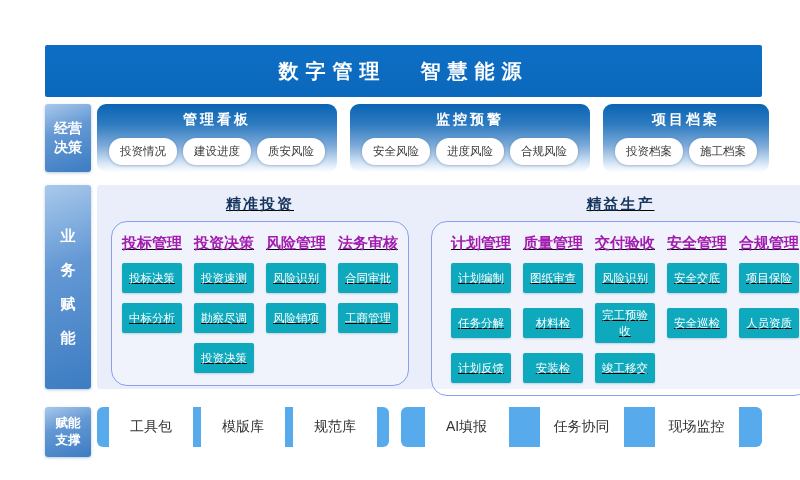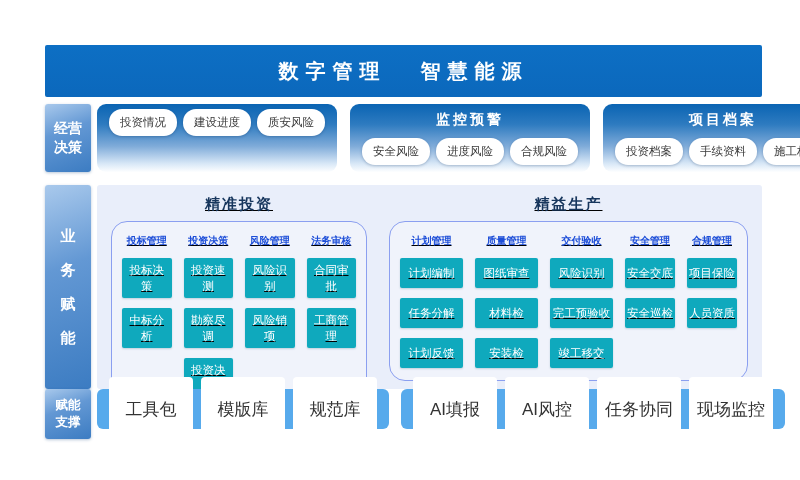--- a/index.html
+++ b/index.html
@@ -44,75 +44,75 @@
   .section { display:flex; flex-direction:column; }
   .section-invest { flex:0 0 256px; }
   .section-prod { flex:1; }
   .section-title { text-align:center; color:#17365d; font-size:15px; font-weight:bold;
     letter-spacing:2px; margin:2px 0 7px; }
   .box { flex:1; border:1px solid #8b9ff0; border-radius:16px;
     background:rgba(255,255,255,.32); padding:12px 10px; }
   .grid { display:grid; gap:10px 12px; align-items:center; height:100%;
     align-content:start; }
   .grid-4 { grid-template-columns:repeat(4,1fr); }
-  .grid-5 { grid-template-columns:repeat(3,1fr); }
-  .col-header { color:#1d4ed8; font-size:10px; font-weight:bold; text-align:center;
+  .grid-5 { grid-template-columns:repeat(3,1fr);margin-left:9px; }
+  .col-header { color:#a21caf; font-size:15px; font-weight:bold; text-align:center;
     white-space:nowrap; }
   .tile { background:#0fa9bd; color:#fff; font-size:11.5px; line-height:1.4;
     border-radius:2px; min-height:30px; padding:4px 2px; display:flex;
     align-items:center; justify-content:center; text-align:center; cursor:default;
     box-shadow:0 1px 2px rgba(0,80,100,.2); }
 
   
-  .row3 { align-items:flex-start; }
+  .row3 { margin-top:18px; align-items:flex-start; }
   .side-r3 { font-size:12.5px; height:50px; justify-content:center; }
   .bars { flex:1; display:flex; gap:12px; }
   .bar { background:#57aaec; border-radius:6px; height:40px; display:flex;
     align-items:center; justify-content:space-around; padding:0 12px; gap:8px; }
   .bar-left { flex:0 0 288px; }
   .bar-right { flex:1; }
   .bar-chip { background:#fff; border-radius:4px; padding:21px 0; width:84px;
-    text-align:center; font-size:17px; color:#333; white-space:nowrap; }
+    text-align:center; font-size:14px; color:#333; white-space:nowrap; }
 </style>
 </head>
 <body>
 
 <div class="page">
 
   <div class="banner">
     <span>数字管理</span>
     <span>智慧能源</span>
   </div>
 
   <div class="row row1">
     <div class="side side-r1">
       <div>经营</div>
       <div>决策</div>
     </div>
     <div class="panels">
       <div class="panel">
+        <div class="panel-title">管理看板</div>
         <div class="chip-row">
           <span class="chip">投资情况</span>
           <span class="chip">建设进度</span>
           <span class="chip">质安风险</span>
         </div>
       </div>
       <div class="panel">
         <div class="panel-title">监控预警</div>
         <div class="chip-row">
           <span class="chip">安全风险</span>
           <span class="chip">进度风险</span>
           <span class="chip">合规风险</span>
         </div>
       </div>
       <div class="panel">
         <div class="panel-title">项目档案</div>
         <div class="chip-row">
           <span class="chip">投资档案</span>
-          <span class="chip">手续资料</span>
           <span class="chip">施工档案</span>
         </div>
       </div>
     </div>
   </div>
 
   <div class="row row2">
     <div class="side side-r2">
       <div>业</div>
       <div>务</div>
@@ -183,20 +183,19 @@
       <div>支撑</div>
     </div>
     <div class="bars">
       <div class="bar bar-left">
         <span class="bar-chip">工具包</span>
         <span class="bar-chip">模版库</span>
         <span class="bar-chip">规范库</span>
       </div>
       <div class="bar bar-right">
         <span class="bar-chip">AI填报</span>
-        <span class="bar-chip">AI风控</span>
         <span class="bar-chip">任务协同</span>
         <span class="bar-chip">现场监控</span>
       </div>
     </div>
   </div>
 
 </div>
 
 </body></html>

